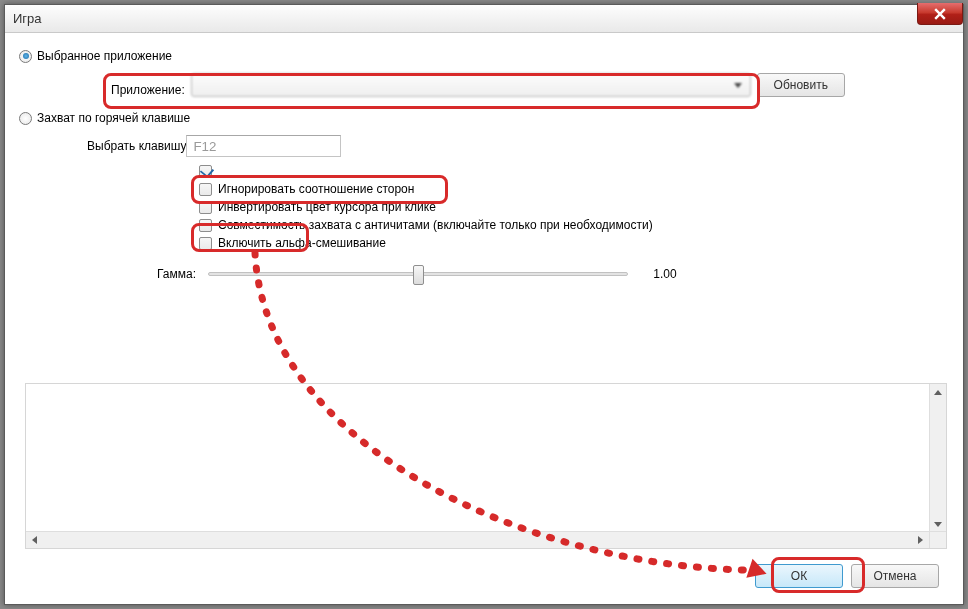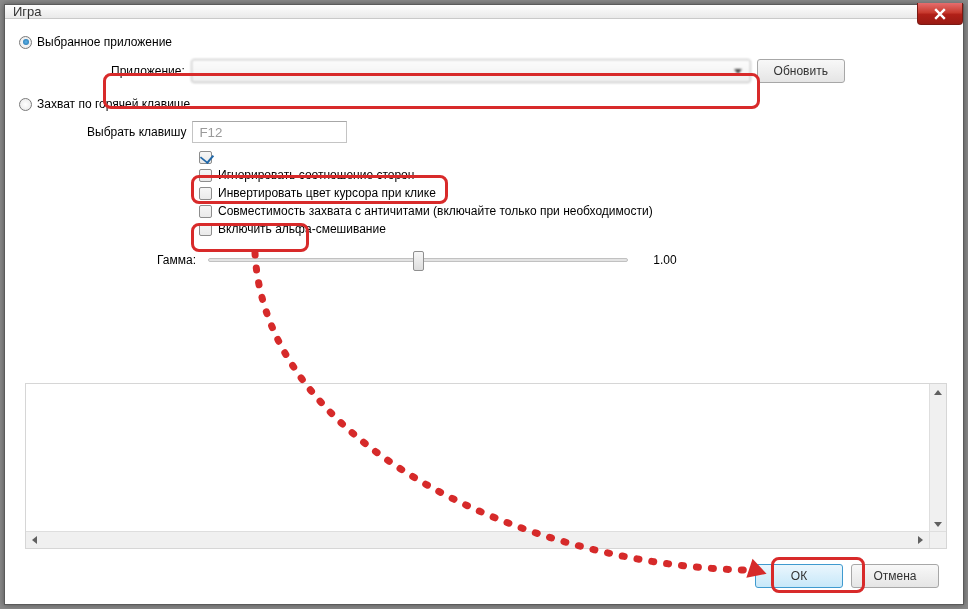--- a/index.html
+++ b/index.html
@@ -15,21 +15,21 @@
   }
   .window {
     position: absolute;
     left: 4px; top: 4px;
     width: 960px; height: 601px;
     background: #fff;
     border: 1px solid #5a5a5a;
     box-shadow: 0 0 6px rgba(0,0,0,.4);
   }
   .titlebar {
-    height: 14px;
+    height: 28px;
     background: linear-gradient(#fdfdfd,#e9e9e9);
     border-bottom: 1px solid #c9c9c9;
     display: flex;
     align-items: center;
     padding-left: 8px;
     position: relative;
   }
   .titlebar-title { color: #333; font-size: 13px; }
   .close-btn {
     position: absolute;
@@ -67,21 +67,21 @@
   .radio.checked::after {
     content:'';
     position:absolute;
     left:2.5px; top:2.5px;
     width:6px; height:6px;
     border-radius:50%;
     background: radial-gradient(#5fb3e8,#1c6ea8);
   }
   .app-row {
     display:flex;
-    align-items:center;
+    align-items:flex-end;
     gap:6px;
     margin: 0 0 14px 92px;
     position: relative;
   }
   .label-right { white-space: nowrap; }
   .dropdown {
     width: 560px; height: 24px;
     border: 1px solid #b7b7b7;
     background: linear-gradient(#fcfcfc,#efefef);
     border-radius: 3px;
@@ -114,21 +114,20 @@
     font-size:12px;
     cursor:default;
   }
   .btn.primary {
     border: 1px solid #3f9acf;
     background: linear-gradient(#eaf6fd,#c7e8f9);
   }
   .key-row{
     display:flex;
     align-items:center;
-    gap:6px;
     margin: 0 0 8px 68px;
   }
   .textbox{
     width: 155px; height: 22px;
     border:1px solid #c4c4c4;
     border-top-color:#a7a7a7;
     background:#fff;
     padding:6px 6px;
     color:#9a9a9a;
   }

